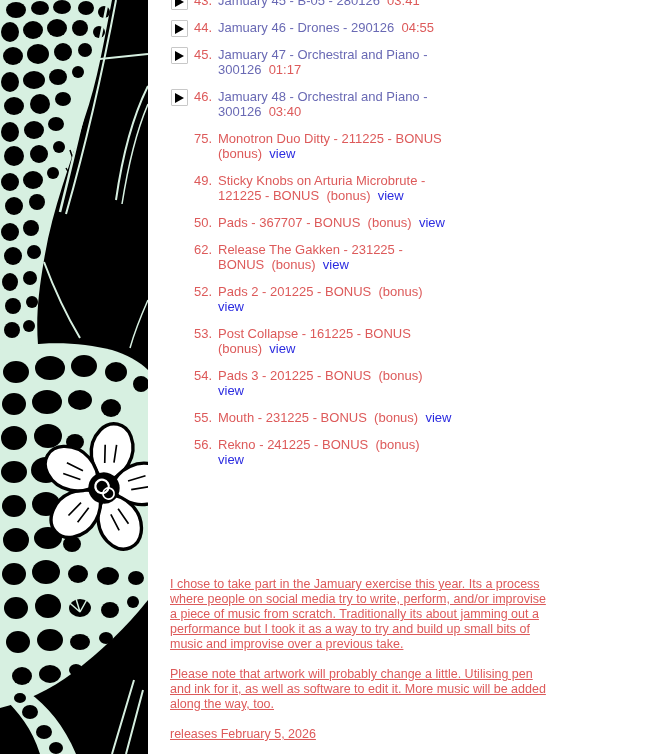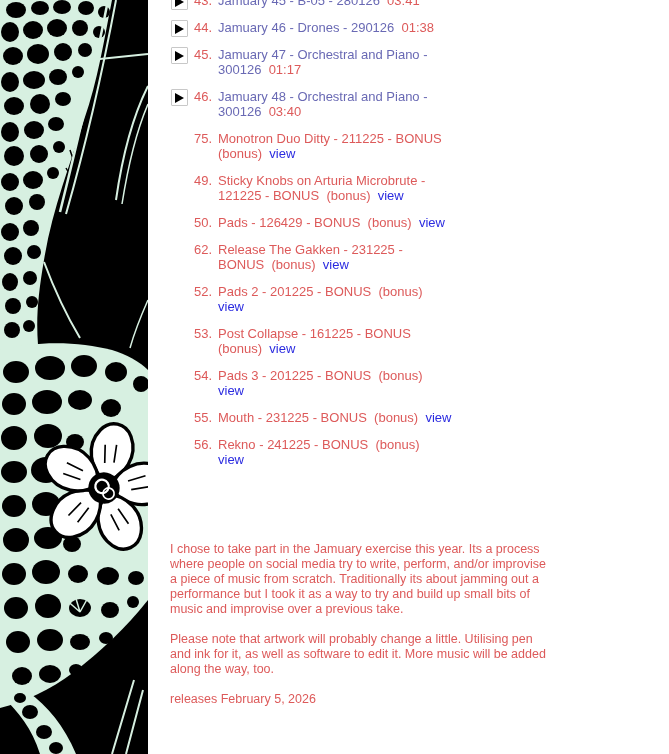--- a/index.html
+++ b/index.html
@@ -26,22 +26,22 @@
   .num{position:absolute;left:14px;top:0;width:28px;text-align:right;
       color:var(--accent-red);}
   .titlewrap{margin-left:48px;width:234px;}
   .title-link{color:var(--track-link);text-decoration:none;cursor:pointer;}
   .title-bonus{color:var(--accent-red);}
   .duration{color:var(--accent-red);}
   .bonus-label{color:var(--accent-red);}
   .view-link{color:var(--view-link);text-decoration:none;cursor:pointer;}
 
   
-  .about{position:absolute;left:0;top:549px;width:380px;
-      font-size:12.5px;line-height:15px;color:var(--accent-red);}
+  .about{position:absolute;left:0;top:584px;width:380px;
+      font-size:12.5px;line-height:15px;color:var(--accent-red);text-decoration:underline;}
   .about p{margin:0 0 15px 0;}
   .release{}
 </style>
 </head>
 <body>
 
 <div class="page">
 
   <svg class="artwork" width="148" height="754" viewBox="0 0 148 754">
     <rect width="148" height="754" fill="#000000"></rect>
@@ -193,21 +193,21 @@
           <span class="num">43.</span>
           <div class="titlewrap"><a class="title-link">Jamuary 45 - B-05 - 280126</a>&nbsp; <span class="duration">03:41</span></div>
         </div>
         <div class="row">
           <button class="play-button">
             <svg width="9" height="10" viewBox="0 0 9 10">
               <polygon points="0,0 9,5 0,10" fill="#000000"></polygon>
             </svg>
           </button>
           <span class="num">44.</span>
-          <div class="titlewrap"><a class="title-link">Jamuary 46 - Drones - 290126</a>&nbsp; <span class="duration">01:38</span></div>
+          <div class="titlewrap"><a class="title-link">Jamuary 46 - Drones - 290126</a>&nbsp; <span class="duration">04:55</span></div>
         </div>
         <div class="row">
           <button class="play-button">
             <svg width="9" height="10" viewBox="0 0 9 10">
               <polygon points="0,0 9,5 0,10" fill="#000000"></polygon>
             </svg>
           </button>
           <span class="num">45.</span>
           <div class="titlewrap"><a class="title-link">Jamuary 47 - Orchestral and Piano - 300126</a>&nbsp; <span class="duration">01:17</span></div>
         </div>
@@ -223,21 +223,21 @@
         <div class="row">
           <span class="num">75.</span>
           <div class="titlewrap"><span class="title-bonus">Monotron Duo Ditty - 211225 - BONUS</span>&nbsp; <span class="bonus-label">(bonus)</span>&nbsp; <a class="view-link">view</a></div>
         </div>
         <div class="row">
           <span class="num">49.</span>
           <div class="titlewrap"><span class="title-bonus">Sticky Knobs on Arturia Microbrute - 121225 - BONUS</span>&nbsp; <span class="bonus-label">(bonus)</span>&nbsp; <a class="view-link">view</a></div>
         </div>
         <div class="row">
           <span class="num">50.</span>
-          <div class="titlewrap"><span class="title-bonus">Pads - 126429 - BONUS</span>&nbsp; <span class="bonus-label">(bonus)</span>&nbsp; <a class="view-link">view</a></div>
+          <div class="titlewrap"><span class="title-bonus">Pads - 367707 - BONUS</span>&nbsp; <span class="bonus-label">(bonus)</span>&nbsp; <a class="view-link">view</a></div>
         </div>
         <div class="row">
           <span class="num">62.</span>
           <div class="titlewrap"><span class="title-bonus">Release The Gakken - 231225 - BONUS</span>&nbsp; <span class="bonus-label">(bonus)</span>&nbsp; <a class="view-link">view</a></div>
         </div>
         <div class="row">
           <span class="num">52.</span>
           <div class="titlewrap"><span class="title-bonus">Pads 2 - 201225 - BONUS</span>&nbsp; <span class="bonus-label">(bonus)</span>&nbsp; <a class="view-link">view</a></div>
         </div>
         <div class="row">

